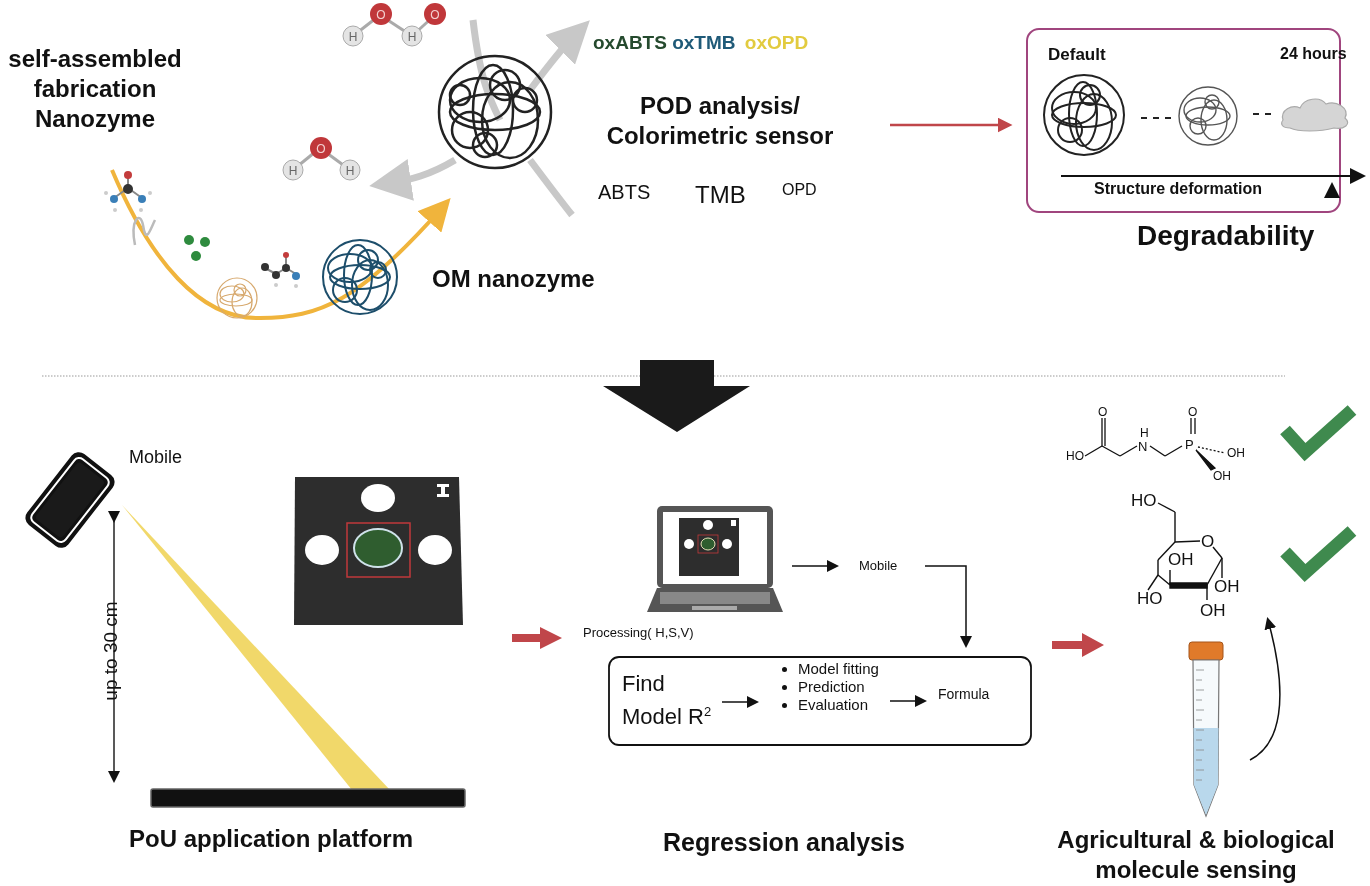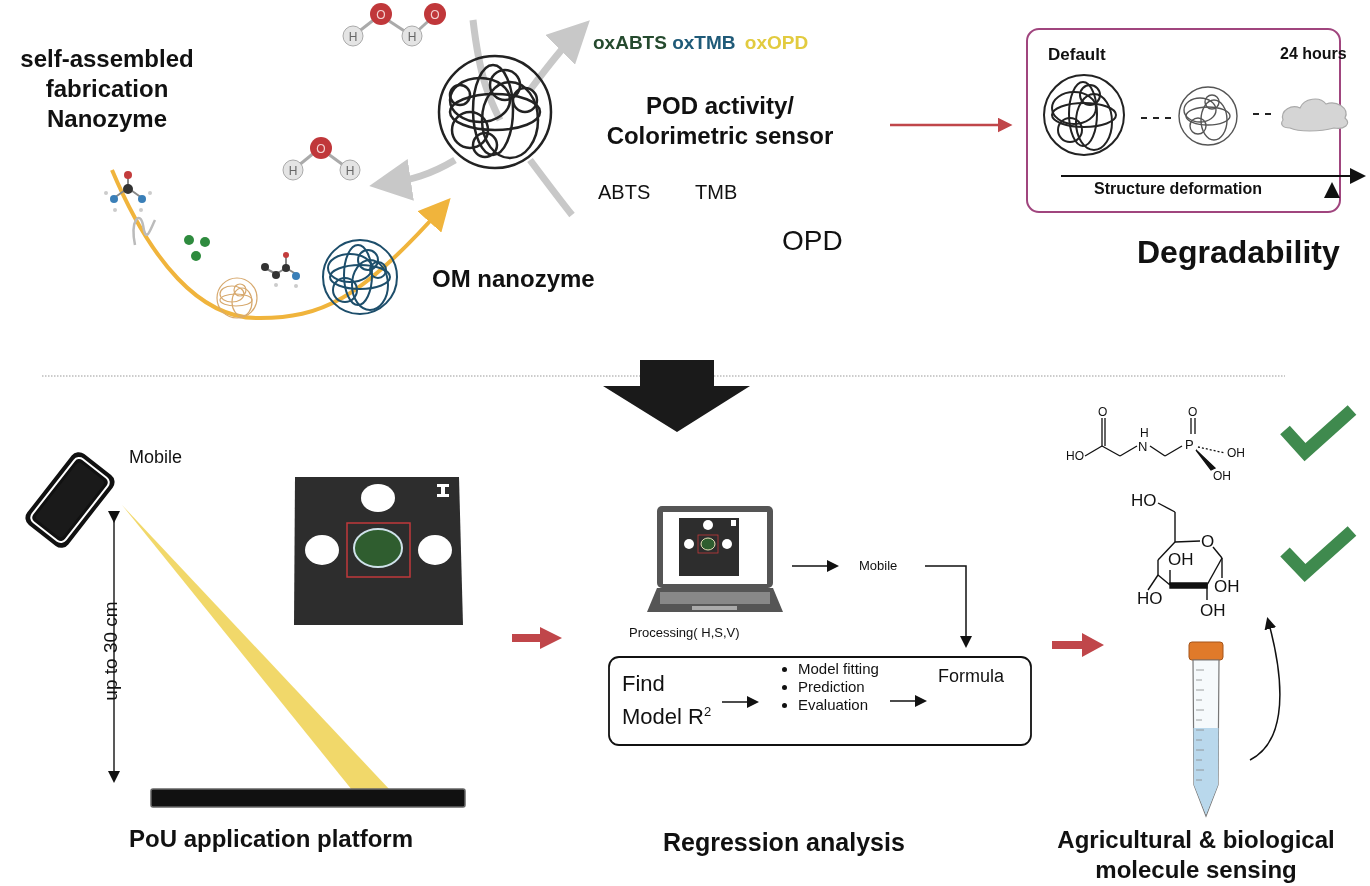--- a/index.html
+++ b/index.html
@@ -7,21 +7,21 @@
          font-family:"Liberation Sans", "DejaVu Sans", sans-serif; color:#111; }
   .abs { position:absolute; }
   .bold { font-weight:bold; }
   .title-lg { font-size:24px; font-weight:bold; text-align:center; line-height:30px; }
   svg { position:absolute; overflow:visible; }
   .txt { white-space:nowrap; }
 </style>
 </head>
 <body>
 
-<div class="abs title-lg" style="left:0;top:44px;width:190px;padding-left:12px;">
+<div class="abs title-lg" style="left:0;top:44px;width:190px;">
   <div>self-assembled</div>
   <div>fabrication</div>
   <div>Nanozyme</div>
 </div>
 
 <svg width="1370" height="886" style="left:0;top:0;">
   <defs>
     <marker id="goldHead" markerWidth="8" markerHeight="8" refX="4" refY="4" orient="auto">
       <path d="M0,0 L8,4 L0,8 Z" fill="#f0b43c"></path>
     </marker>
@@ -272,49 +272,49 @@
 
 <div class="abs txt bold" style="left:432px;top:265px;font-size:24px;">OM nanozyme</div>
 
 <div class="abs txt bold" style="left:593px;top:32px;font-size:19px;">
   <span id="ox0" style="color: rgb(37, 74, 46);">oxABTS</span>
   <span id="ox1" style="color: rgb(31, 90, 120);">oxTMB</span>
   <span id="ox2" style="margin-left: 4px; color: rgb(226, 203, 63);">oxOPD</span>
 </div>
 
 <div class="abs title-lg" style="left:590px;top:91px;width:260px;">
-  <div>POD activity/</div>
+  <div>POD analysis/</div>
   <div>Colorimetric sensor</div>
 </div>
 
 <div class="abs txt" style="left:598px;top:181px;font-size:20px;">ABTS</div>
-<div class="abs txt" style="left:695px;top:181px;font-size:20px;">TMB</div>
-<div class="abs txt" style="left:782px;top:181px;font-size:28px;margin-top:44px;">OPD</div>
+<div class="abs txt" style="left:695px;top:181px;font-size:24px;">TMB</div>
+<div class="abs txt" style="left:782px;top:181px;font-size:16px;">OPD</div>
 
 <div class="abs txt bold" style="left:1048px;top:45px;font-size:17px;">Default</div>
 <div class="abs txt bold" style="left:1280px;top:45px;font-size:16px;">24 hours</div>
 <div class="abs txt bold" style="left:1094px;top:180px;font-size:16px;text-align:right;">Structure deformation</div>
-<div class="abs txt bold" style="left:1137px;top:234px;font-size:32px;text-align:center;">Degradability</div>
+<div class="abs txt bold" style="left:1137px;top:220px;font-size:28px;text-align:center;">Degradability</div>
 
 <div class="abs txt" style="left:129px;top:447px;font-size:18px;">Mobile</div>
 <div class="abs txt" style="left:36px;top:640px;font-size:19px;transform:rotate(-90deg);transform-origin:center;width:150px;text-align:center;">up to 30 cm</div>
 <div class="abs txt bold" style="left:129px;top:825px;font-size:24px;">PoU application platform</div>
 
-<div class="abs txt" style="left:583px;top:625px;font-size:13px;margin-left:46px;">Processing( H,S,V)</div>
+<div class="abs txt" style="left:583px;top:625px;font-size:13px;">Processing( H,S,V)</div>
 <div class="abs txt" style="left:859px;top:558px;font-size:13px;">Mobile</div>
 <div class="abs" style="left:622px;top:670px;font-size:22px;line-height:28px;">
   <div>Find</div>
   <div><span>Model R</span><sup style="font-size:13px;">2</sup></div>
 </div>
 <ul class="abs" style="left:780px;top:660px;margin:0;padding-left:18px;font-size:15px;line-height:18px;width:110px;">
   <li>Model fitting</li>
   <li>Prediction</li>
   <li>Evaluation</li>
 </ul>
-<div class="abs txt" style="left:938px;top:666px;font-size:18px;">Formula</div>
+<div class="abs txt" style="left:938px;top:686px;font-size:14px;">Formula</div>
 <div class="abs txt bold" style="left:663px;top:828px;font-size:25px;">Regression analysis</div>
 
 <div class="abs txt" style="left:1066px;top:449px;font-size:12px;">HO</div>
 <div class="abs txt" style="left:1098px;top:405px;font-size:12px;">O</div>
 <div class="abs txt" style="left:1140px;top:426px;font-size:12px;">H</div>
 <div class="abs txt" style="left:1138px;top:439px;font-size:13px;">N</div>
 <div class="abs txt" style="left:1185px;top:437px;font-size:13px;">P</div>
 <div class="abs txt" style="left:1188px;top:405px;font-size:12px;">O</div>
 <div class="abs txt" style="left:1227px;top:446px;font-size:12px;">OH</div>
 <div class="abs txt" style="left:1213px;top:469px;font-size:12px;">OH</div>

